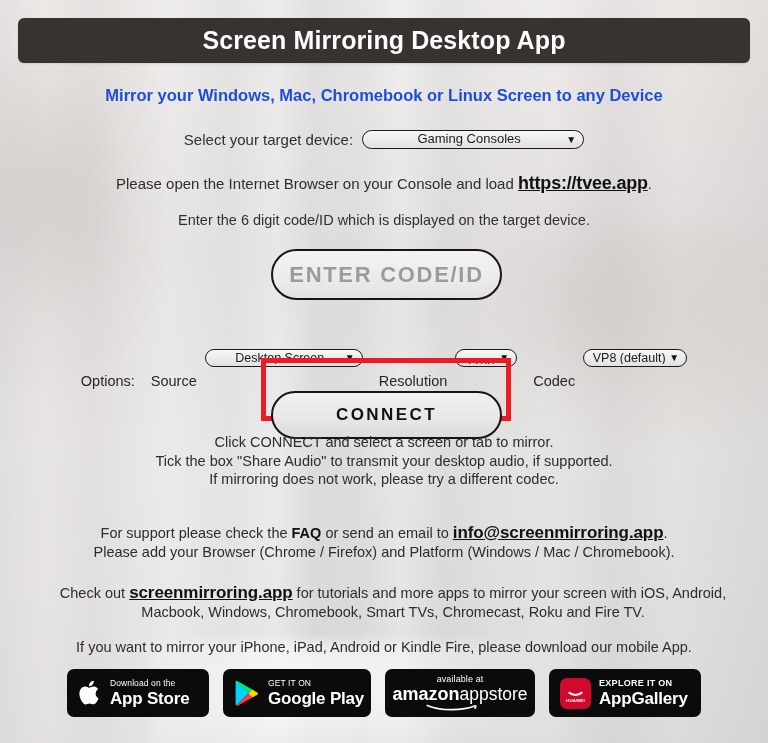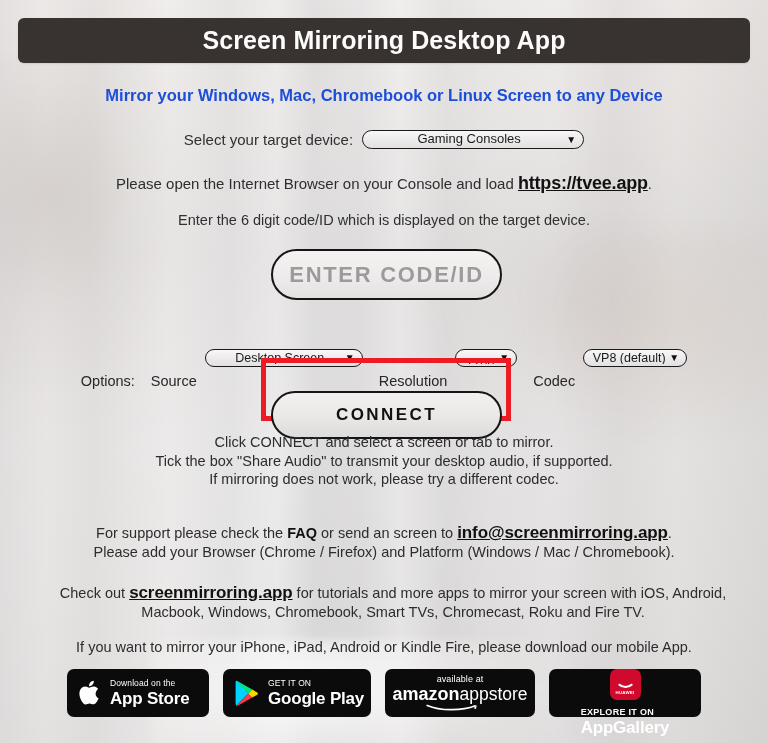--- a/index.html
+++ b/index.html
@@ -343,21 +343,21 @@
   .badge .big {
     color: #ffffff;
     font-size: 17px;
     font-weight: bold;
     letter-spacing: -0.2px;
     white-space: nowrap;
   }
   #badge-appstore { width: 142px; }
   #badge-googleplay { width: 148px; }
   #badge-amazon { width: 150px; justify-content: center; padding: 0 8px; }
-  #badge-appgallery { width: 152px; flex-direction: column; }
+  #badge-appgallery { width: 152px; }
 
   #badge-amazon .txt { align-items: center; }
   #badge-amazon .small { font-size: 9px; margin-bottom: 1px; }
   #badge-amazon .amz-row { display: flex; align-items: baseline; gap: 0; }
   #badge-amazon .amz-bold { font-weight: bold; font-size: 18px; color: #fff; }
   #badge-amazon .amz-reg { font-weight: normal; font-size: 17.5px; color: #fff; }
   .amz-smile {
     display: block;
     width: 86px; height: 8px;
     margin: -1px auto 0 auto;
@@ -462,21 +462,21 @@
   <div class="connect-highlight" style="border-color: rgb(237, 27, 36);"></div>
   <button id="connect-button">CONNECT</button>
 
   <div class="row instructions">
     <div>Click CONNECT and select a screen or tab to mirror.</div>
     <div>Tick the box "Share Audio" to transmit your desktop audio, if supported.</div>
     <div>If mirroring does not work, please try a different codec.</div>
   </div>
 
   <div class="row support">
-    <div><span>For support please check the </span><b>FAQ</b><span> or send an screen to </span><span class="email">info@screenmirroring.app</span><span>.</span></div>
+    <div><span>For support please check the </span><b>FAQ</b><span> or send an email to </span><span class="email">info@screenmirroring.app</span><span>.</span></div>
     <div>Please add your Browser (Chrome / Firefox) and Platform (Windows / Mac / Chromebook).</div>
   </div>
 
   <div class="row checkout">
     <div><span>Check out </span><span class="site">screenmirroring.app</span><span> for tutorials and more apps to mirror your screen with iOS, Android,</span></div>
     <div>Macbook, Windows, Chromebook, Smart TVs, Chromecast, Roku and Fire TV.</div>
   </div>
 
   <div class="row mobile-line">If you want to mirror your iPhone, iPad, Android or Kindle Fire, please download our mobile App.</div>
 

